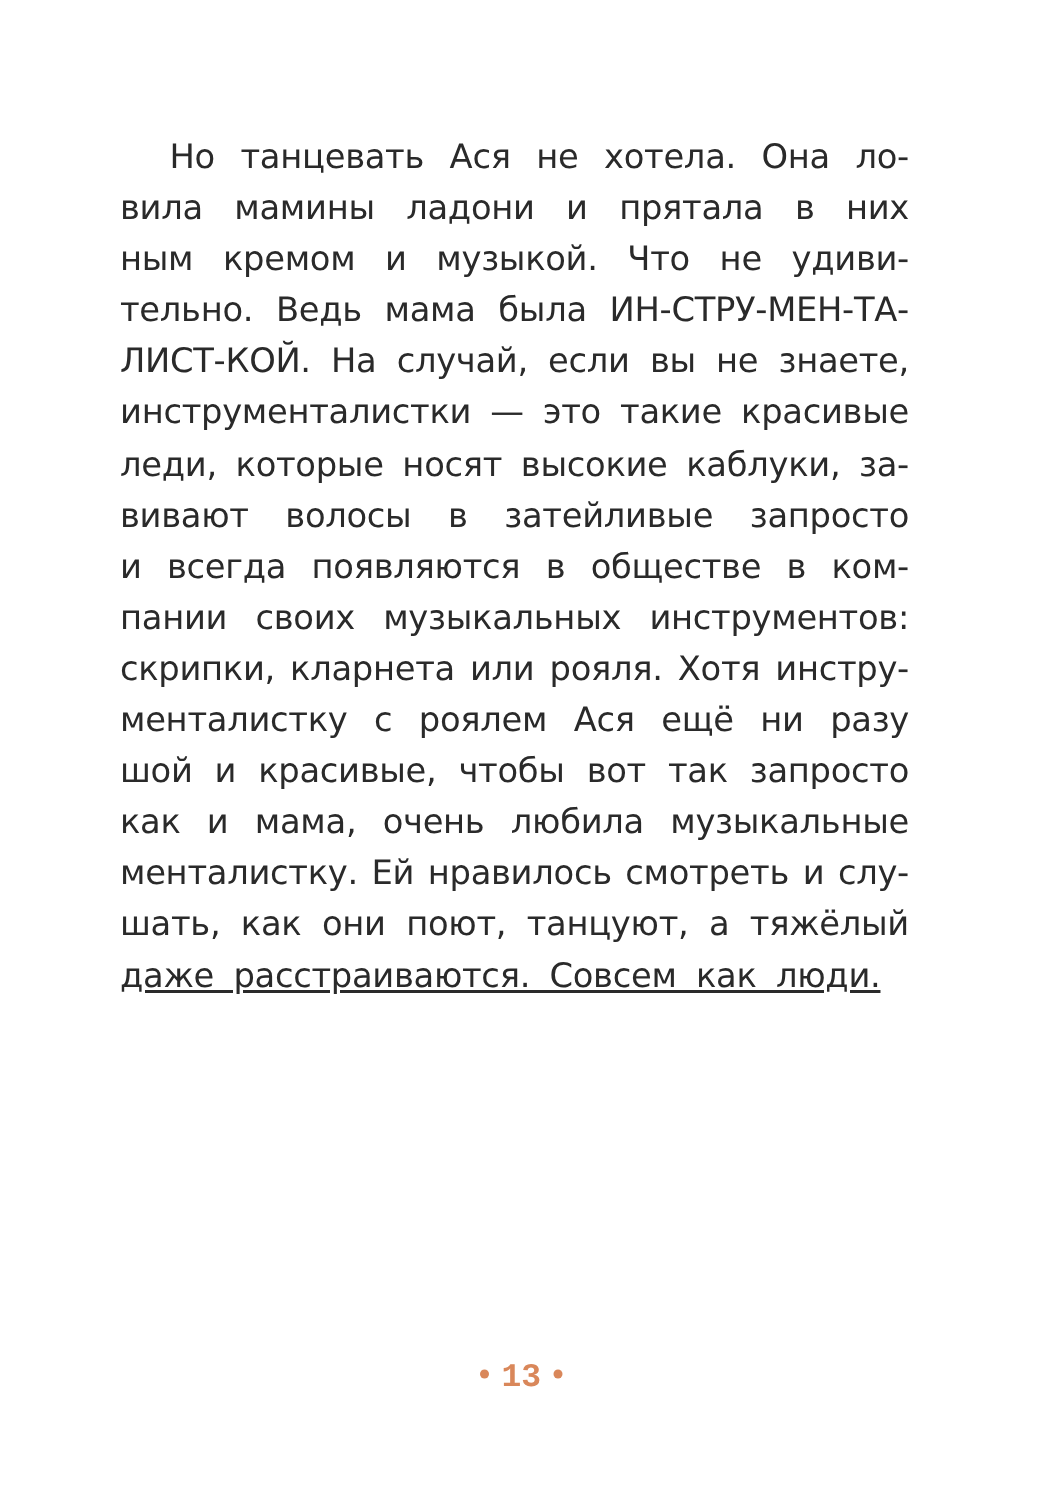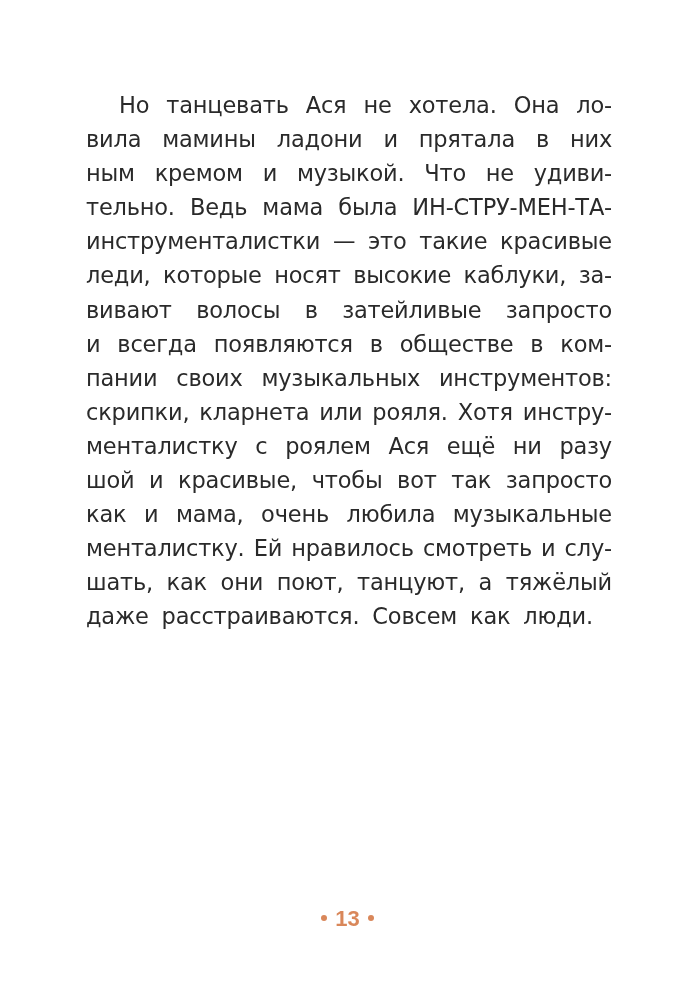--- a/index.html
+++ b/index.html
@@ -17,51 +17,52 @@
     }
     .page {
       position: absolute;
       left: 0; top: 0;
       width: 695px;
       height: 1000px;
       background: #ffffff;
     }
     .text-block {
       position: absolute;
-      left: 86px;
+      left: 80px;
       top: 88px;
       width: 526px;
     }
     .line {
       display: block;
       height: 34.1px;
       line-height: 34.1px;
       font-size: 22.5px;
       white-space: nowrap;
       text-align: justify;
       text-align-last: justify;
       letter-spacing: -0.2px;
     }
     .line.first {
       padding-left: 33px;
     }
     .line.last {
       text-align-last: left;
       word-spacing: 6px;
+      text-decoration: underline;
     }
     .page-number {
       position: absolute;
       left: 0;
       width: 695px;
       top: 906px;
       text-align: center;
       font-size: 22px;
       font-weight: bold;
       color: #d9875a;
-      font-family: Liberation Sans, sans-serif;
+      font-family: Liberation Mono, monospace;
     }
     .page-number .dot {
       display: inline-block;
       width: 6px;
       height: 6px;
       border-radius: 50%;
       background: #d9875a;
       vertical-align: middle;
       margin: 0 8px;
       position: relative;
@@ -70,20 +71,21 @@
   </style>
 </head>
 <body>
 
 <div class="page">
   <div class="text-block">
     <span class="line first">Но танцевать Ася не хотела. Она ло-</span>
     <span class="line">вила мамины ладони и прятала в них</span>
     <span class="line">ным кремом и музыкой. Что не удиви-</span>
     <span class="line">тельно. Ведь мама была ИН-СТРУ-МЕН-ТА-</span>
+    <span class="line">ЛИСТ-КОЙ. На случай, если вы не знаете,</span>
     <span class="line">инструменталистки — это такие красивые</span>
     <span class="line">леди, которые носят высокие каблуки, за-</span>
     <span class="line">вивают волосы в затейливые запросто</span>
     <span class="line">и всегда появляются в обществе в ком-</span>
     <span class="line">пании своих музыкальных инструментов:</span>
     <span class="line">скрипки, кларнета или рояля. Хотя инстру-</span>
     <span class="line">менталистку с роялем Ася ещё ни разу</span>
     <span class="line">шой и красивые, чтобы вот так запросто</span>
     <span class="line">как и мама, очень любила музыкальные</span>
     <span class="line">менталистку. Ей нравилось смотреть и слу-</span>

